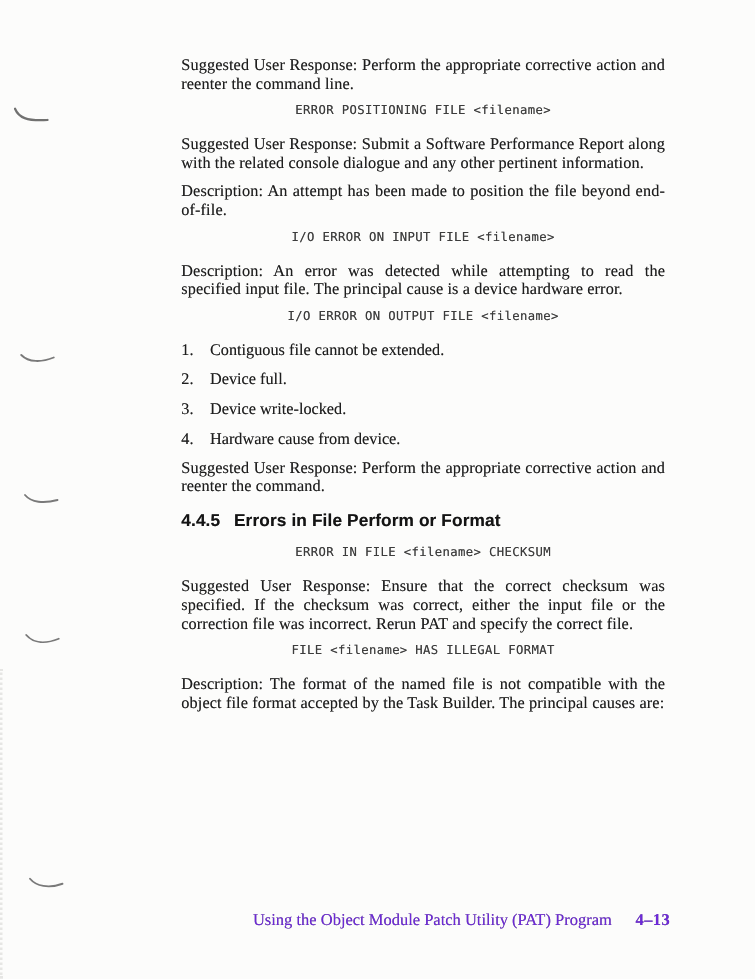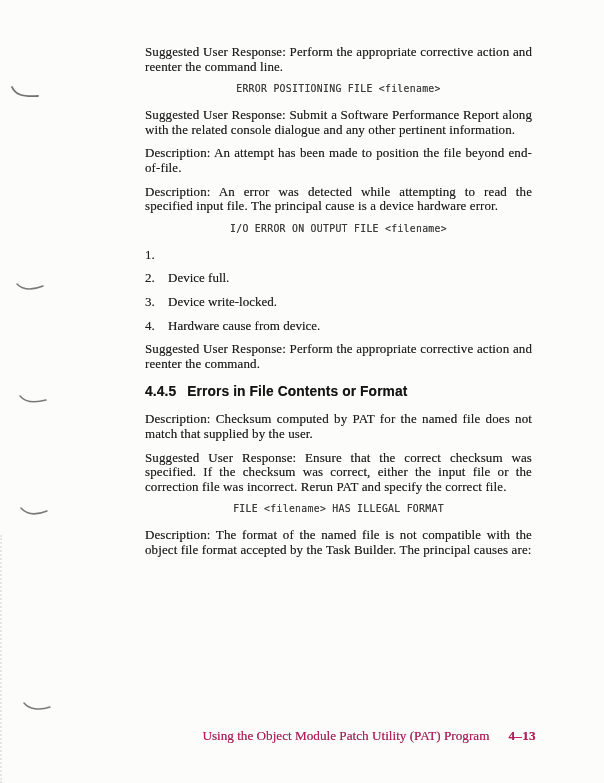--- a/index.html
+++ b/index.html
@@ -53,21 +53,21 @@
     font-size:13.8px;
     color:#141414;
     letter-spacing:0.1px;
   }
   h2.heading .sec-num { margin-right:11px; }
   .footer {
     position:absolute;
     left:0; right:68px; top:728px;
     text-align:right;
     font-size:13.2px;
-    color:#be185d;
+    color:#6d28d9;
     padding-left:43px;
   }
   .footer .pagenum {
     font-weight:bold;
     margin-left:19px;
     letter-spacing:0.3px;
   }
   .mark { position:absolute; }
   .m1 { left:11px;  top:85px; }
   .m2 { left:16px;  top:280px; }
@@ -107,54 +107,56 @@
   <main class="content">
 
     <p class="body">Suggested User Response: Perform the appropriate corrective action and reenter the command line.</p>
 
     <p class="code">ERROR POSITIONING FILE &lt;filename&gt;</p>
 
     <p class="body">Suggested User Response: Submit a Software Performance Report along with the related console dialogue and any other pertinent information.</p>
 
     <p class="body">Description: An attempt has been made to position the file beyond end-of-file.</p>
 
+    <p class="code">I/O ERROR ON INPUT FILE &lt;filename&gt;</p>
 
     <p class="body">Description: An error was detected while attempting to read the specified input file. The principal cause is a device hardware error.</p>
 
 
     <p class="code">I/O ERROR ON OUTPUT FILE &lt;filename&gt;</p>
 
 
     <div class="list">
       <div class="li">
         <span class="num">1.</span>
+        <span class="litext">Contiguous file cannot be extended.</span>
       </div>
       <div class="li">
         <span class="num">2.</span>
         <span class="litext">Device full.</span>
       </div>
       <div class="li">
         <span class="num">3.</span>
         <span class="litext">Device write-locked.</span>
       </div>
       <div class="li">
         <span class="num">4.</span>
         <span class="litext">Hardware cause from device.</span>
       </div>
     </div>
 
     <p class="body">Suggested User Response: Perform the appropriate corrective action and reenter the command.</p>
 
     <h2 class="heading">
-      <span class="sec-num">4.4.5</span><span>Errors in File Contents or Format</span>
+      <span class="sec-num">4.4.5</span><span>Errors in File Perform or Format</span>
     </h2>
 
 
+    <p class="code">ERROR IN FILE &lt;filename&gt; CHECKSUM</p>
 
-    <p class="body">Description: Checksum computed by PAT for the named file does not match that supplied by the user.</p>
 
     <p class="body">Suggested User Response: Ensure that the correct checksum was specified. If the checksum was correct, either the input file or the correction file was incorrect. Rerun PAT and specify the correct file.</p>
 
     <p class="code">FILE &lt;filename&gt; HAS ILLEGAL FORMAT</p>
 
     <p class="body">Description: The format of the named file is not compatible with the object file format accepted by the Task Builder. The principal causes are:</p>
 
   </main>
 
   <footer class="footer">

